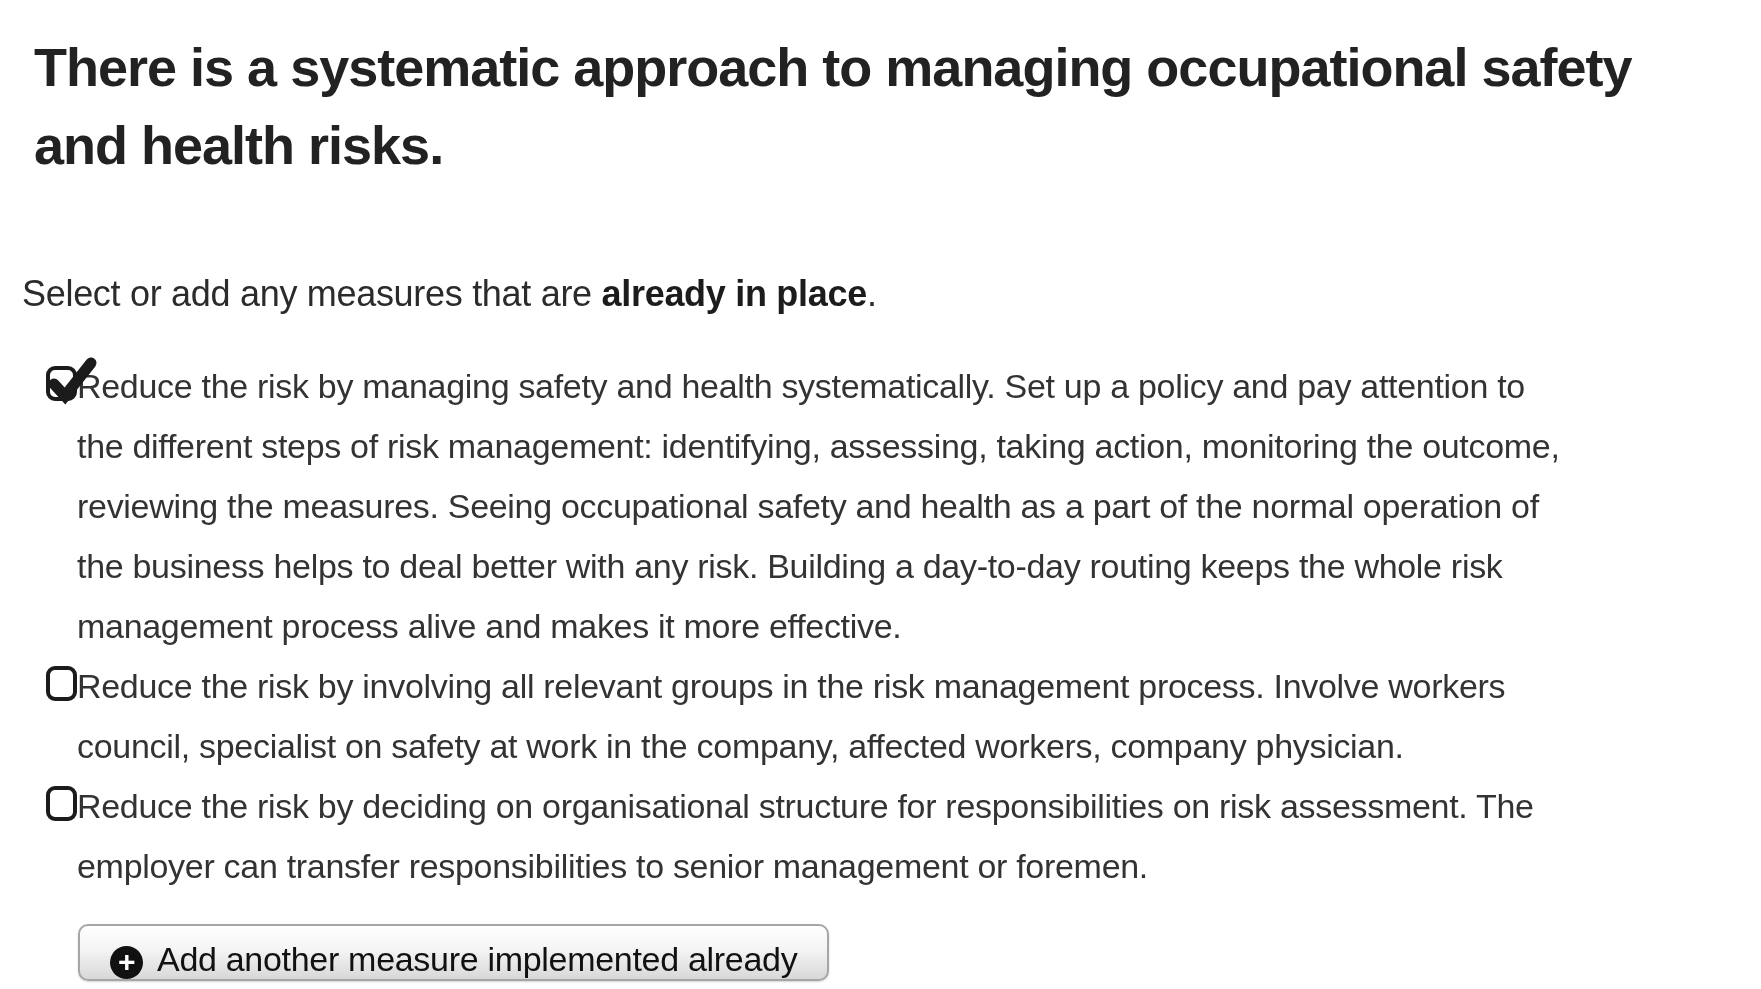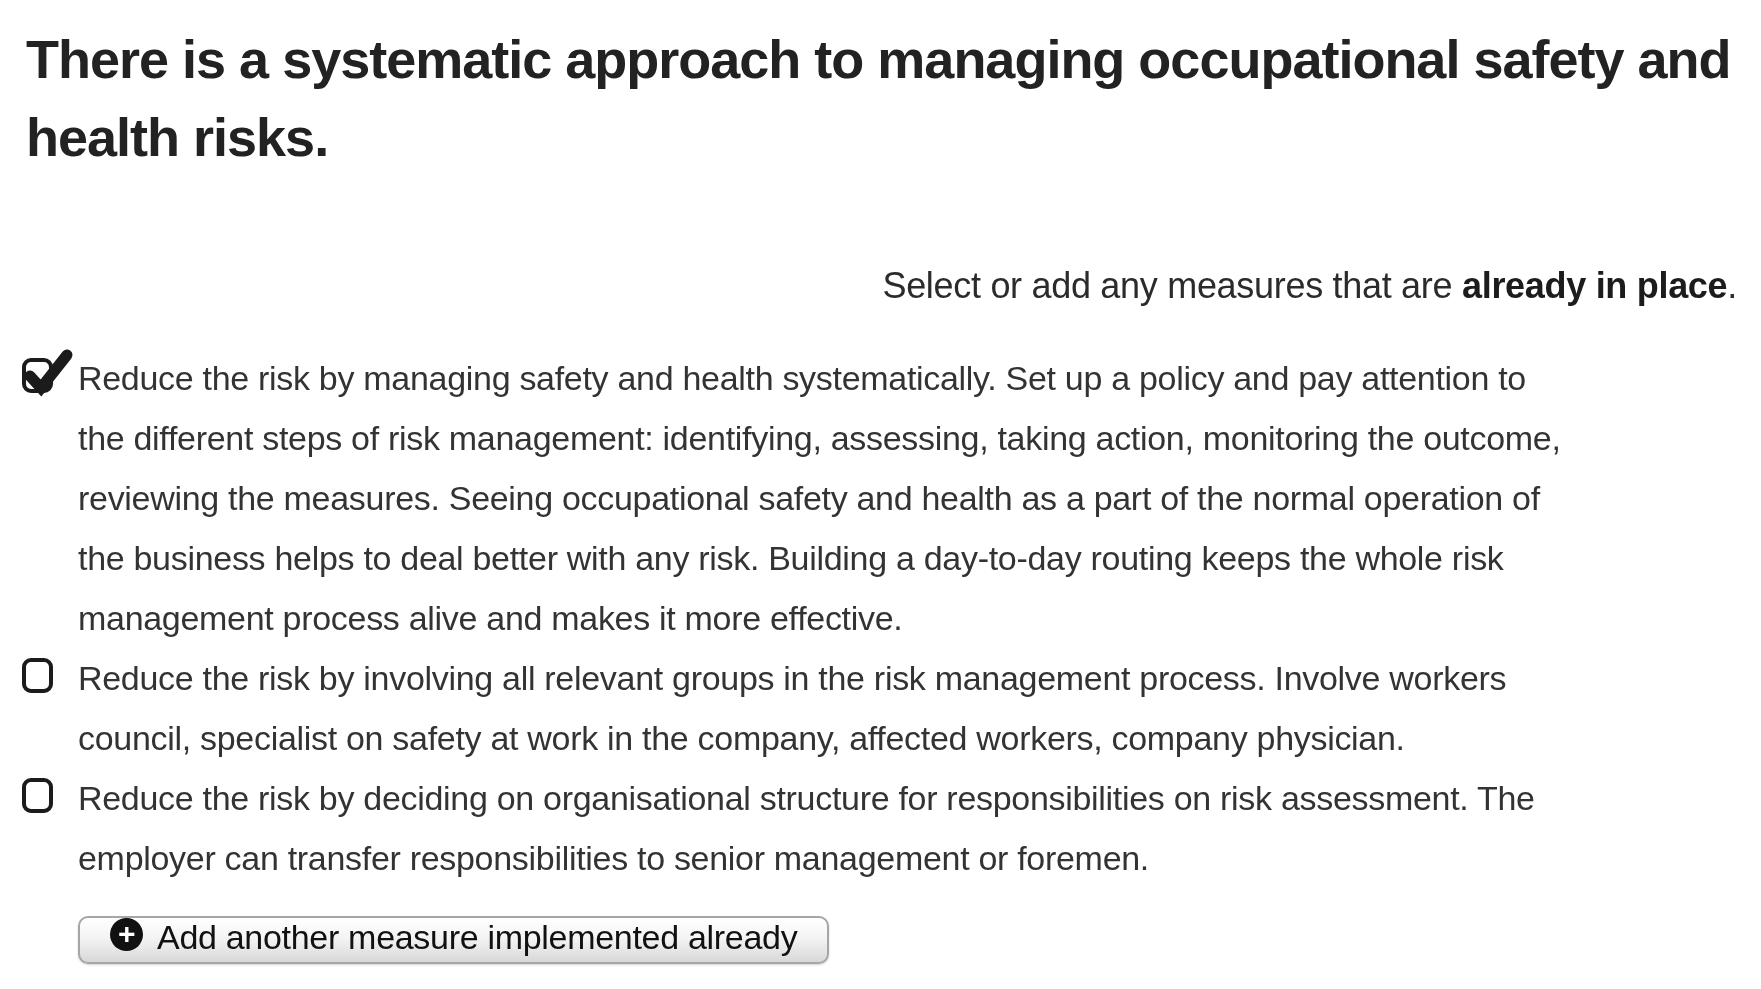--- a/index.html
+++ b/index.html
@@ -12,49 +12,48 @@
   }
   body {
     width: 1761px;
     height: 989px;
     overflow: hidden;
   }
   main {
     padding: 16px 24px 0 22px;
   }
   h1 {
-    margin: 4px;
+    margin: 12px;
     max-width: 1720px;
     font-size: 54px;
     line-height: 78px;
     font-weight: bold;
     letter-spacing: -1px;
     color: #222222;
   }
   .instruction {
     margin: 88px 0 0 0;
     font-size: 36px;
     line-height: 44px;
     letter-spacing: -0.3px;
     color: #2b2b2b;
-    text-align: right;
   }
   .instruction strong { font-weight: bold; color: #1c1c1c; }
 
   ul.measures {
     list-style: none;
     margin: 40px 0 0 0;
     padding: 0;
     max-width: 1545px;
   }
   li.measure-row {
     display: flex;
     align-items: flex-start;
-    gap: 25px;
     cursor: pointer;
+    justify-content: flex-end;
   }
   .checkbox {
     position: relative;
     flex: 0 0 auto;
     width: 31px;
     height: 35px;
     margin-top: 10px;
     border: 4px solid #1b1b1b;
     border-radius: 9px;
     background: #ffffff;
@@ -72,24 +71,24 @@
   .measure-label {
     font-size: 34px;
     line-height: 60px;
     letter-spacing: -0.3px;
     color: #333333;
     max-width: 1490px;
   }
 
   .add-btn {
     display: inline-flex;
-    align-items: flex-start;
+    align-items: flex-end;
     gap: 14px;
     margin: 28px 0 0 56px;
-    height: 48px;
+    height: 57px;
     padding: 0 30px;
     font-family: "Liberation Sans", sans-serif;
     font-size: 34px;
     letter-spacing: -0.3px;
     color: #111111;
     background: linear-gradient(to bottom, #ffffff 0%, #f4f4f4 45%, #d8d8d8 100%);
     border: 2px solid #a6a6a6;
     border-radius: 10px;
     box-shadow: 0 1px 2px rgba(0,0,0,0.18);
     cursor: pointer;

